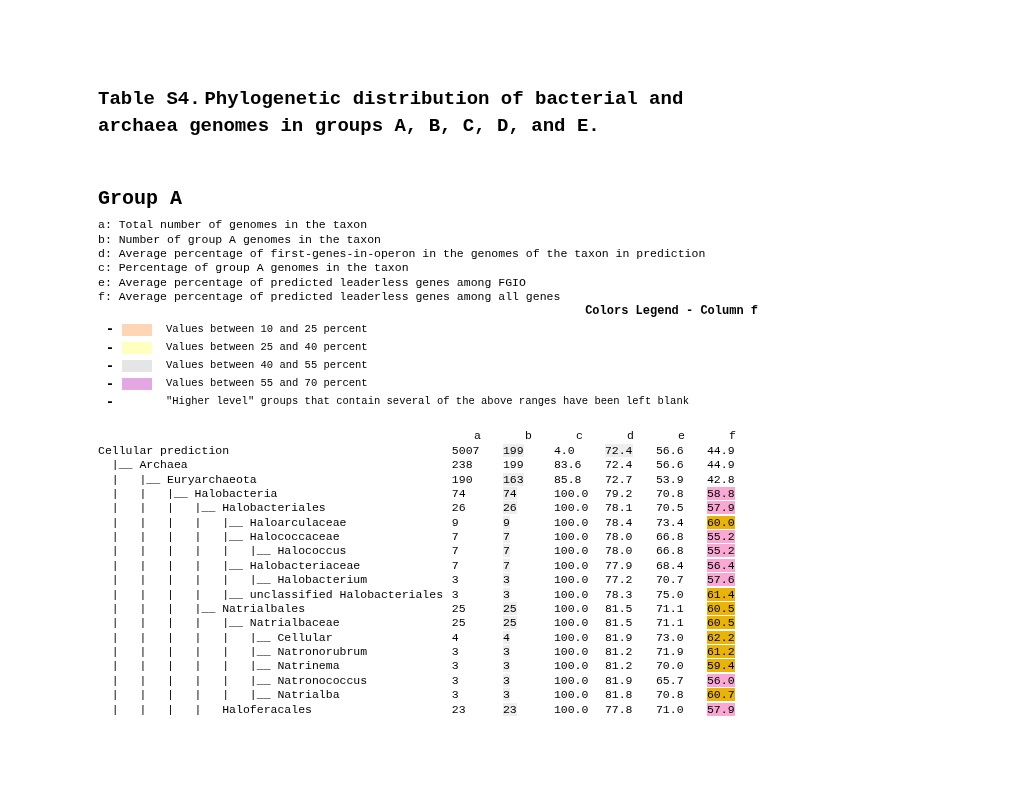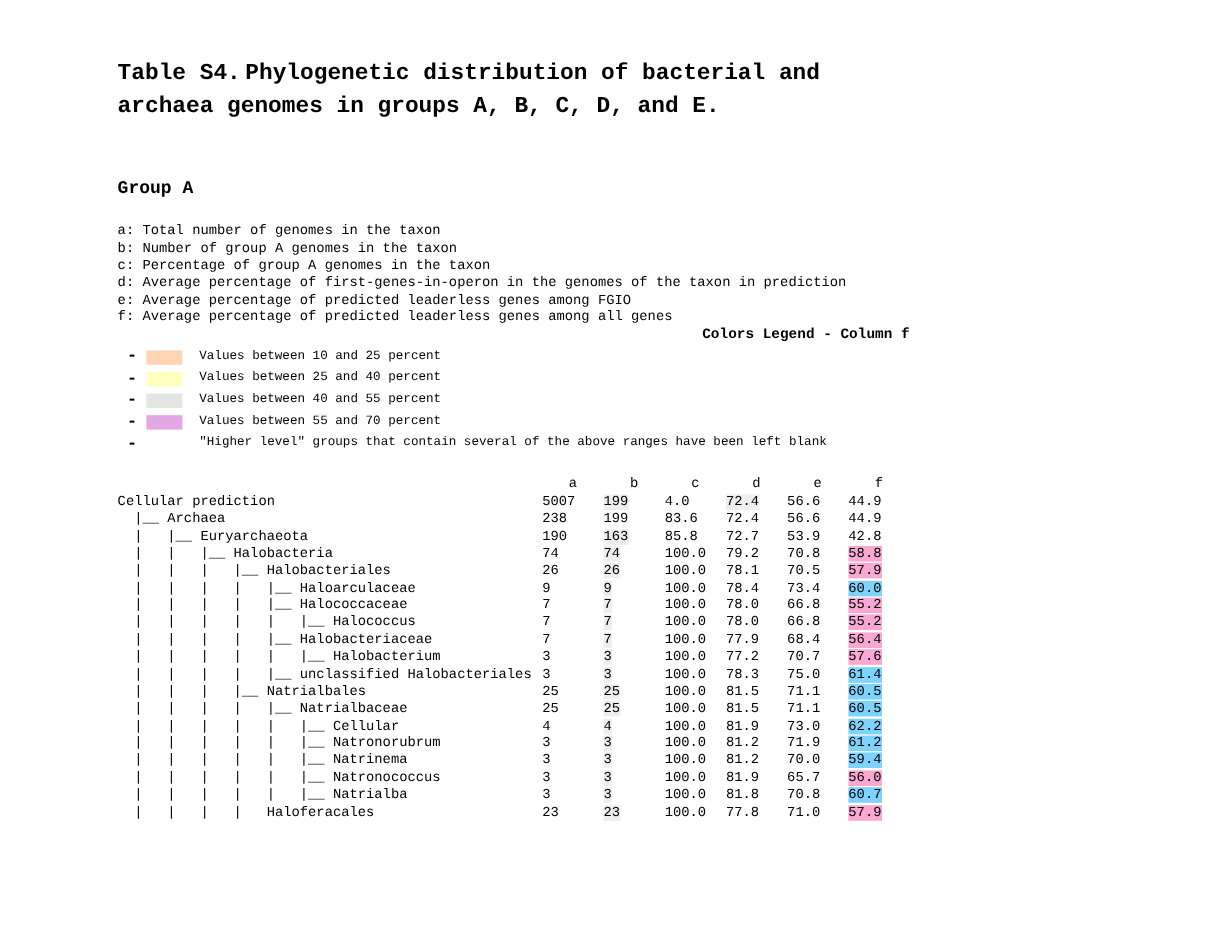--- a/index.html
+++ b/index.html
@@ -5,33 +5,33 @@
   body {
     margin: 0;
     padding: 0;
     background: #fff;
     font-family: "Courier New", Courier, monospace;
     color: #000;
   }
   .page {
     width: 856px;
     height: 788px;
-    padding: 48px 98px 0 98px;
+    padding: 86px 98px 0 98px;
     box-sizing: border-box;
   }
   .title {
     font-size: 19px;
     font-weight: bold;
     line-height: 1.4;
     margin-bottom: 48px;
   }
   .group-heading {
-    font-size: 15px;
+    font-size: 20px;
     font-weight: bold;
-    margin-bottom: 20px;
+    margin-bottom: 8px;
   }
   .defs {
     font-size: 11.5px;
     line-height: 1.25;
   }
   .legend-title {
     font-size: 12px;
     font-weight: bold;
     margin-bottom: 2px;
     text-align: right;
@@ -64,38 +64,38 @@
     line-height: 1.25;
   }
   .row {
     display: flex;
     white-space: pre;
   }
   .tree { width: 430px; }
   .col  { width: 62px; }
   .hdr  { width: 62px; text-align: center; }
   .hl-b { background: #eee; }
-  .hl-f-pink   { background: #7dd3fc; }
+  .hl-f-pink   { background: #eab308; }
   .hl-f-violet { background: #f9a8d4; }
   .hl-d { background: #eee; }
 </style>
 </head>
 <body>
 
 <div class="page">
 
   <div class="title">Table S4. Phylogenetic distribution of bacterial and archaea genomes in groups A, B, C, D, and E.</div>
 
   <div class="group-heading">Group A</div>
 
   <div class="defs">
     <div>a: Total number of genomes in the taxon</div>
     <div>b: Number of group A genomes in the taxon</div>
+    <div>d: Average percentage of first-genes-in-operon in the genomes of the taxon in prediction</div>
     <div>c: Percentage of group A genomes in the taxon</div>
-    <div>d: Average percentage of first-genes-in-operon in the genomes of the taxon in prediction</div>
     <div>e: Average percentage of predicted leaderless genes among FGIO</div>
     <div>f: Average percentage of predicted leaderless genes among all genes</div>
   </div>
 
   <div class="legend-title">Colors Legend - Column f</div>
   <div class="legend">
     <div class="legend-row">
       <span class="legend-dash">-</span>
       <span class="legend-swatch" style="background:#ffd5b5;"></span>
       <span>Values between 10 and 25  percent</span>

